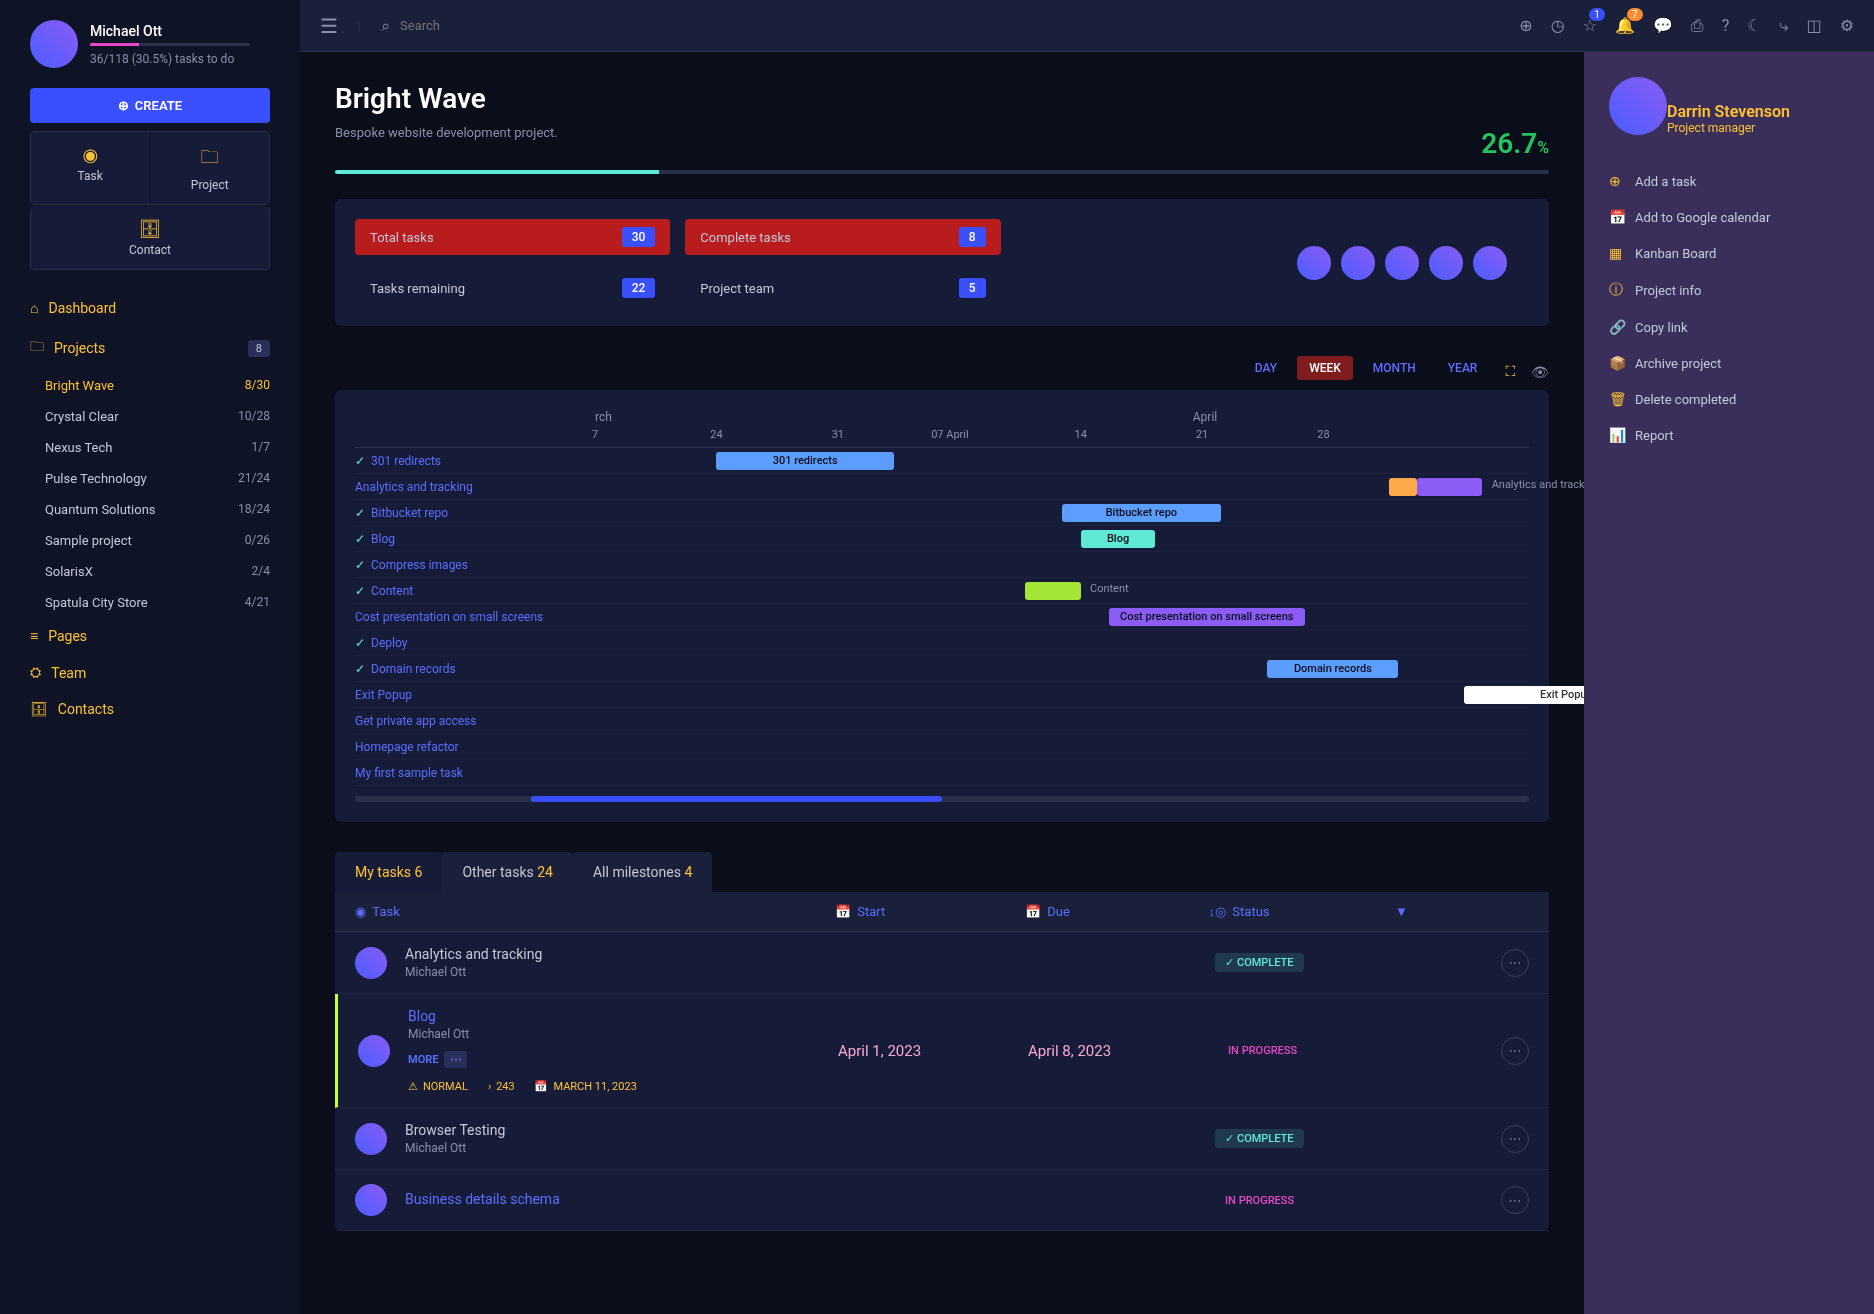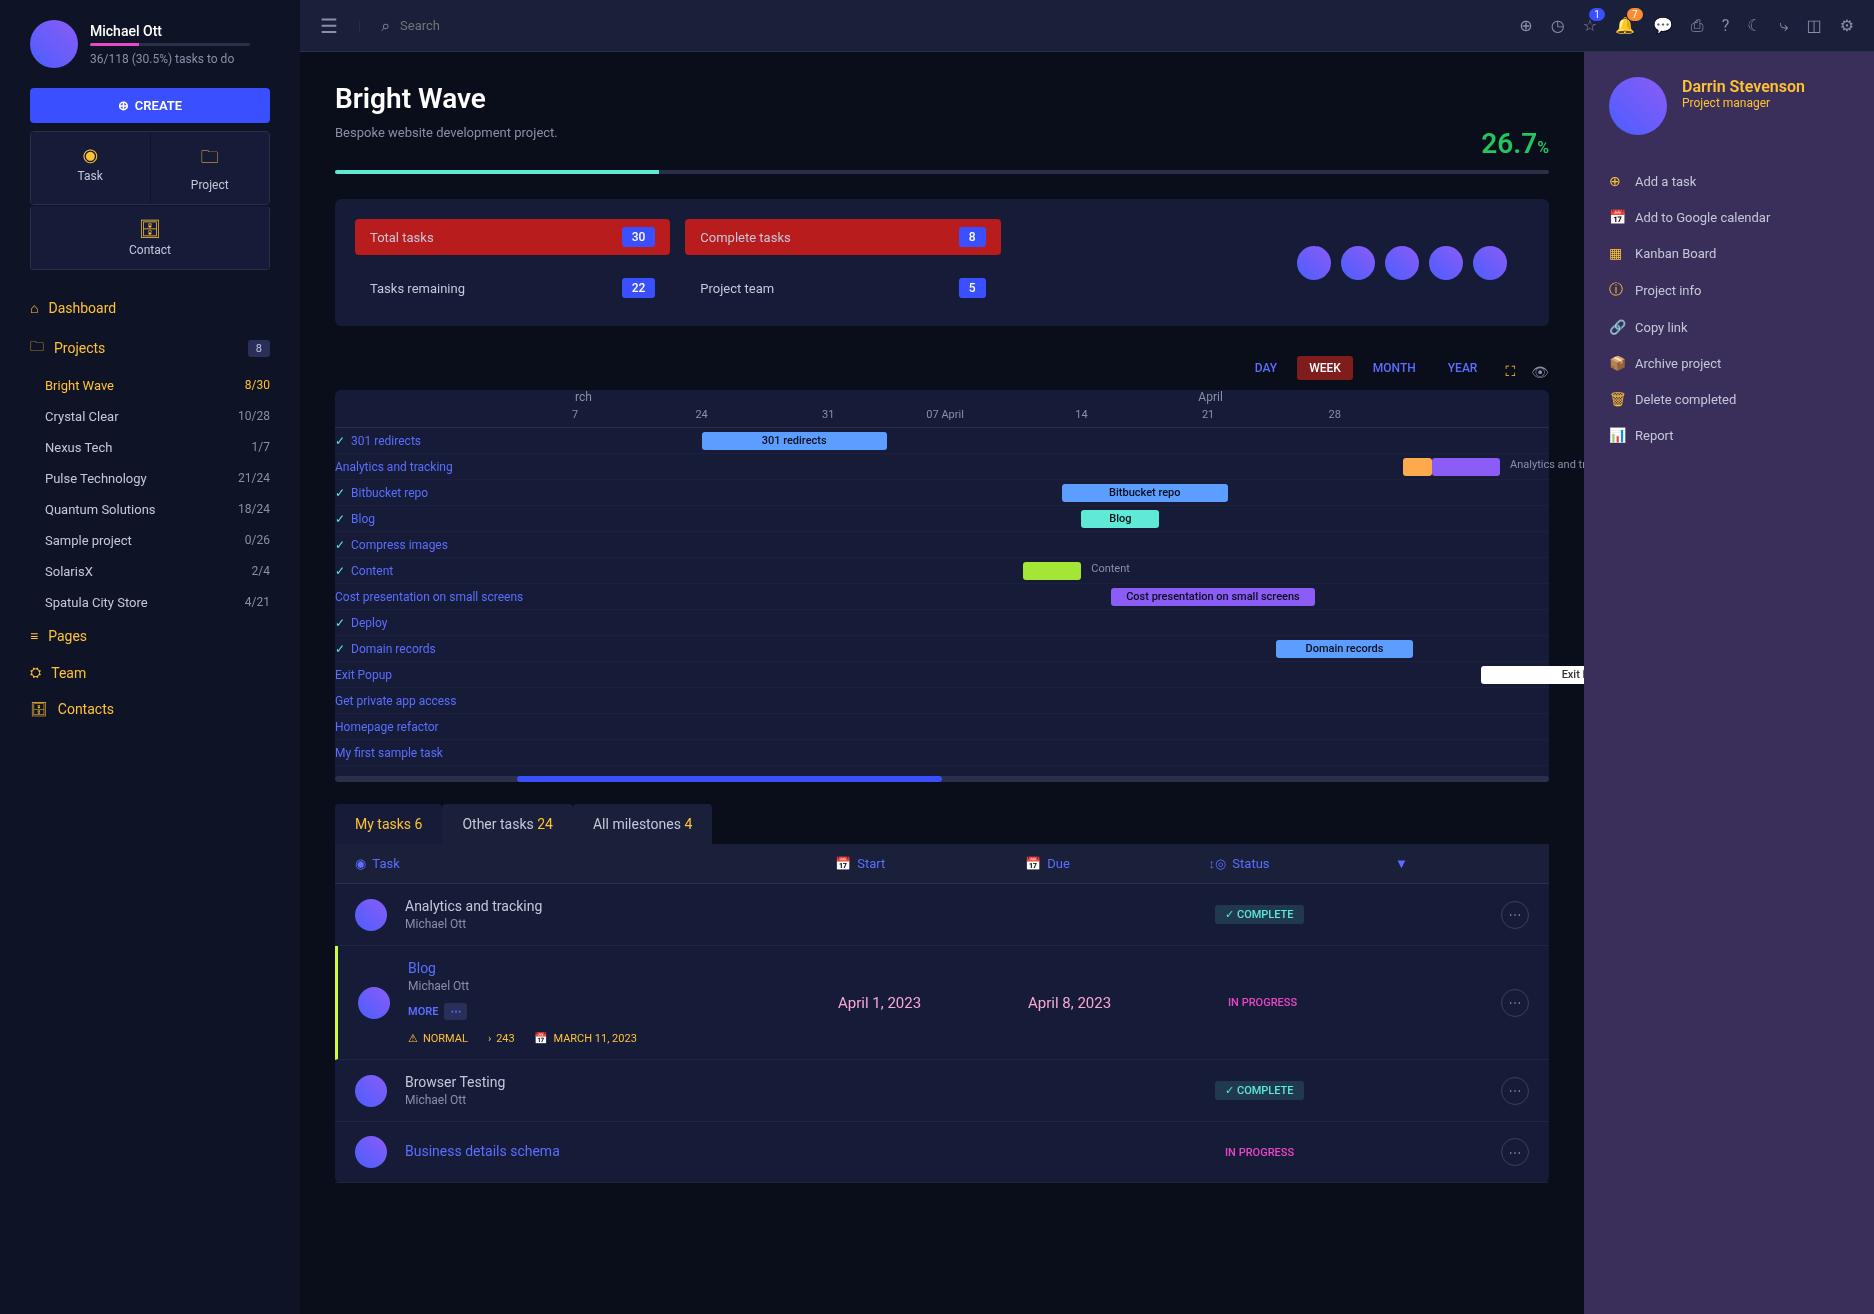--- a/index.html
+++ b/index.html
@@ -52,21 +52,21 @@
 .stat-row{display:flex;justify-content:space-between;align-items:center;padding:8px 15px}
 .stat-row:first-child,.stat-row:nth-child(2){background:#b91c1c;border-radius:4px}
 .stat-label{color:#c5c8d9;font-size:13px}
 .stat-value{background:#3a4fff;color:#fff;padding:3px 10px;border-radius:3px;font-size:12px;font-weight:500}
 .team-avatars{display:flex;gap:6px;flex:1;justify-content:flex-end;padding-right:20px}
 .team-avatar{width:38px;height:38px;border-radius:50%;background:linear-gradient(45deg,#4a5eff,#8b5cf6);border:2px solid #161b38}
 .timeline-controls{display:flex;justify-content:flex-end;gap:8px;margin-bottom:10px;align-items:flex-end}
 .time-btn{color:#5b6eff;padding:5px 12px;cursor:pointer;font-size:12px;font-weight:500;border-radius:3px}
 .time-btn.active{background:#7f1d1d;color:#fff}
 .timeline-icon{color:#ffc233;cursor:pointer;font-size:14px;margin-left:8px}
-.timeline-panel{background:#161b38;border-radius:6px;margin-bottom:22px;position:relative}
+.timeline-panel{background:#161b38;border-radius:6px;padding:20px;margin-bottom:30px;position:relative}
 .timeline-header{display:flex;border-bottom:1px solid #2a2f4a;padding-bottom:8px;margin-bottom:0;position:relative;height:38px}
 .timeline-months{position:absolute;left:240px;right:0;top:0;font-size:12px;color:#8a8fa8}
 .month-label{position:absolute}
 .timeline-dates{position:absolute;left:240px;right:0;top:18px;font-size:11px;color:#8a8fa8}
 .date-label{position:absolute;transform:translateX(-50%)}
 .timeline-row{display:flex;align-items:center;height:26px;border-bottom:1px solid rgba(42,47,74,0.3);position:relative}
 .task-name{flex:0 0 240px;color:#5b6eff;font-size:12px;display:flex;align-items:center;gap:6px;overflow:hidden;white-space:nowrap}
 .task-check{color:#5eead4;font-size:12px}
 .task-bar-track{position:absolute;left:240px;right:0;height:18px}
 .task-bar{position:absolute;height:18px;border-radius:3px;font-size:11px;display:flex;align-items:center;justify-content:center;color:#0a0d1a;font-weight:500}
@@ -99,21 +99,21 @@
 .status-complete{background:rgba(94,234,212,0.15);color:#5eead4}
 .status-progress{color:#e946c8}
 .task-actions{flex:1;text-align:right}
 .action-btn{width:28px;height:28px;border:1px solid #3a3f5a;border-radius:50%;display:inline-flex;align-items:center;justify-content:center;cursor:pointer;color:#8a8fa8}
 .more-section{margin-top:10px}
 .more-btn{color:#5b6eff;font-size:11px;font-weight:600;display:inline-flex;align-items:center;gap:6px;cursor:pointer}
 .more-badge{background:#2a2f5a;padding:2px 6px;border-radius:3px}
 .task-meta{display:flex;gap:20px;margin-top:12px;font-size:11px;color:#ffc233;align-items:center}
 .meta-item{display:flex;align-items:center;gap:5px}
 .right-panel{width:290px;background:#3a2f5a;padding:25px}
-.rp-user{display:flex;gap:15px;align-items:flex-start;margin-bottom:30px}
+.rp-user{display:flex;gap:0;align-items:flex-end;margin-bottom:30px}
 .rp-avatar{width:58px;height:58px;border-radius:50%;background:linear-gradient(45deg,#4a5eff,#8b5cf6)}
 .rp-name{color:#ffc233;font-size:16px;font-weight:600}
 .rp-role{color:#ffc233;font-size:12px}
 .rp-menu{display:flex;flex-direction:column;gap:4px}
 .rp-item{display:flex;align-items:center;gap:10px;padding:8px 0;cursor:pointer;color:#c5c8d9;font-size:13px}
 .rp-item-icon{color:#ffc233;font-size:14px;width:16px}
 </style>
 </head>
 <body>
 

